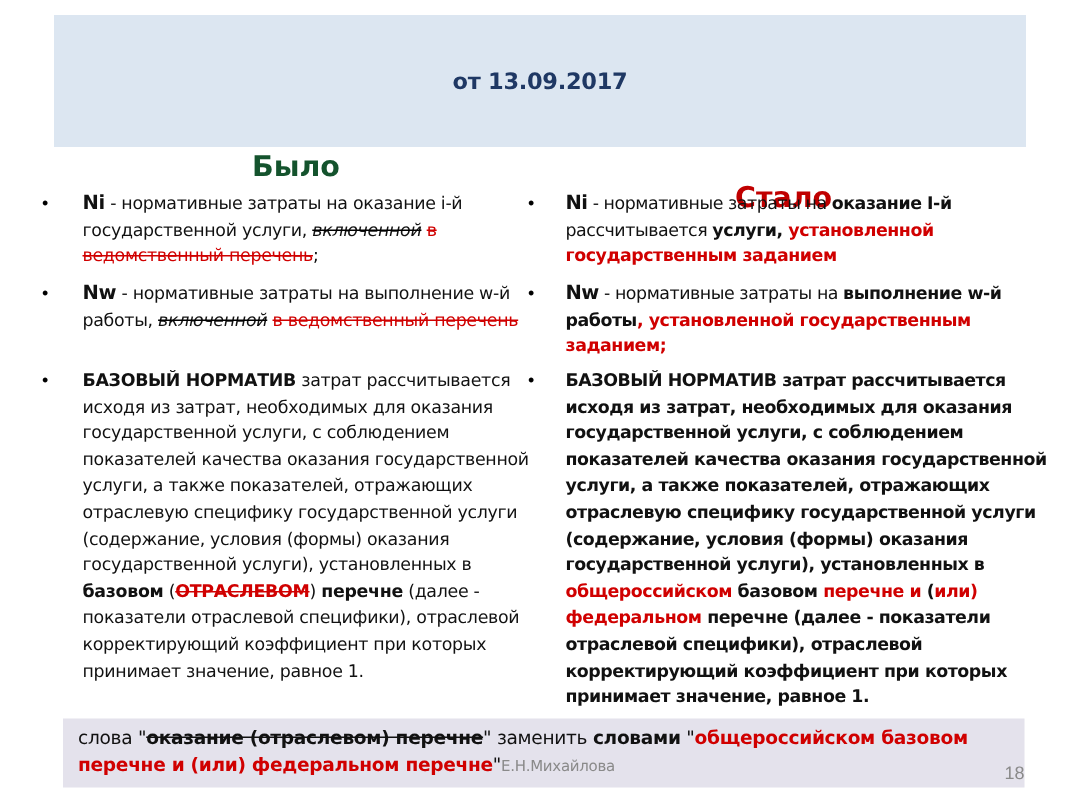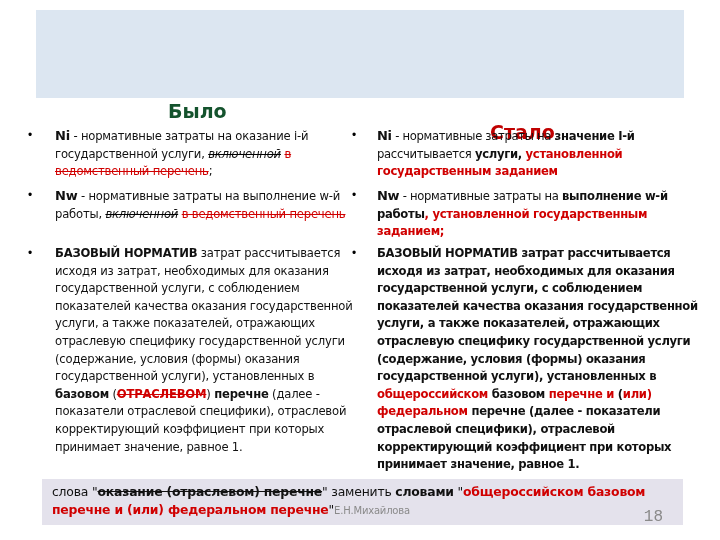--- a/index.html
+++ b/index.html
@@ -35,26 +35,27 @@
 
   .footer {
     position: absolute; left: 42px; top: 479px; width: 641px; height: 46px;
     background: #e4e2ec;
   }
   .footer .ftxt {
     position: absolute; left: 10px; top: 4px; width: 630px;
     font-family: "DejaVu Sans", sans-serif; font-size: 12.4px; line-height: 18px; letter-spacing: -0.2px;
   }
   .footer .author { font-size: 10px; color: #8a8a8a; font-weight: normal; }
-  .footer .pagenum { position: absolute; right: 20px; top: 29px; font-size: 16px; color: #8a8a8a; font-family: Liberation Mono, monospace; }
+  .footer .pagenum { position: absolute; right: 0; top: 29px; font-size: 12px; color: #8a8a8a; }
 </style>
 </head>
 <body>
 
 <div class="header">
+  <div class="line">от 13.09.2017</div>
 </div>
 
 <div class="col-title left">Было</div>
 <div class="col-title right">Стало</div>
 
 <div class="left-col">
   <span class="bullet" style="left:28px; top:128px;">•</span>
   <div class="txt" style="top:127px; line-height:17.6px;">
     <b style="font-size:13px;">Ni</b><span> - нормативные затраты на оказание i-й государственной услуги, </span><span class="strike-black">включенной</span><span> </span><span class="strike-red">в ведомственный перечень</span><span>;</span>
   </div>
@@ -66,21 +67,21 @@
 
   <span class="bullet" style="left:28px; top:246px;">•</span>
   <div class="txt" style="top:245px; line-height:17.6px;">
     <b>БАЗОВЫЙ НОРМАТИВ</b><span> затрат рассчитывается исходя из затрат, необходимых для оказания государственной услуги, с соблюдением показателей качества оказания государственной услуги, а также показателей, отражающих отраслевую специфику государственной услуги (содержание, условия (формы) оказания государственной услуги), установленных в </span><b>базовом</b><span> (</span><b class="strike-red">ОТРАСЛЕВОМ</b><span>) </span><b>перечне</b><span> (далее - показатели отраслевой специфики), отраслевой корректирующий коэффициент при которых принимает значение, равное 1.</span>
   </div>
 </div>
 
 <div class="right-col">
   <span class="bullet" style="left:352px; top:128px;">•</span>
   <div class="txt" style="top:127px; line-height:17.6px;">
-    <b style="font-size:13px;">Ni</b><span> - нормативные затраты на </span><b>значение I-й</b><span> рассчитывается </span><b>услуги, </b><b class="red">установленной государственным заданием</b>
+    <b style="font-size:13px;">Ni</b><span> - нормативные затраты на </span><b>оказание I-й</b><span> рассчитывается </span><b>услуги, </b><b class="red">установленной государственным заданием</b>
   </div>
 
   <span class="bullet" style="left:352px; top:188px;">•</span>
   <div class="txt" style="top:187px; line-height:17.6px;">
     <b style="font-size:13px;">Nw</b><span> - нормативные затраты на </span><b>выполнение w-й работы</b><b class="red">, установленной государственным заданием;</b>
   </div>
 
   <span class="bullet" style="left:352px; top:246px;">•</span>
   <div class="txt" style="top:245px; line-height:17.6px; font-weight:bold;">
     <span>БАЗОВЫЙ НОРМАТИВ затрат рассчитывается исходя из затрат, необходимых для оказания государственной услуги, с соблюдением показателей качества оказания государственной услуги, а также показателей, отражающих отраслевую специфику государственной услуги (содержание, условия (формы) оказания государственной услуги), установленных в </span><span class="red">общероссийском</span><span> базовом </span><span class="red">перечне и</span><span> (</span><span class="red">или)</span> <span class="red">федеральном</span><span> перечне (далее - показатели отраслевой специфики), отраслевой корректирующий коэффициент при которых принимает значение, равное 1.</span>

